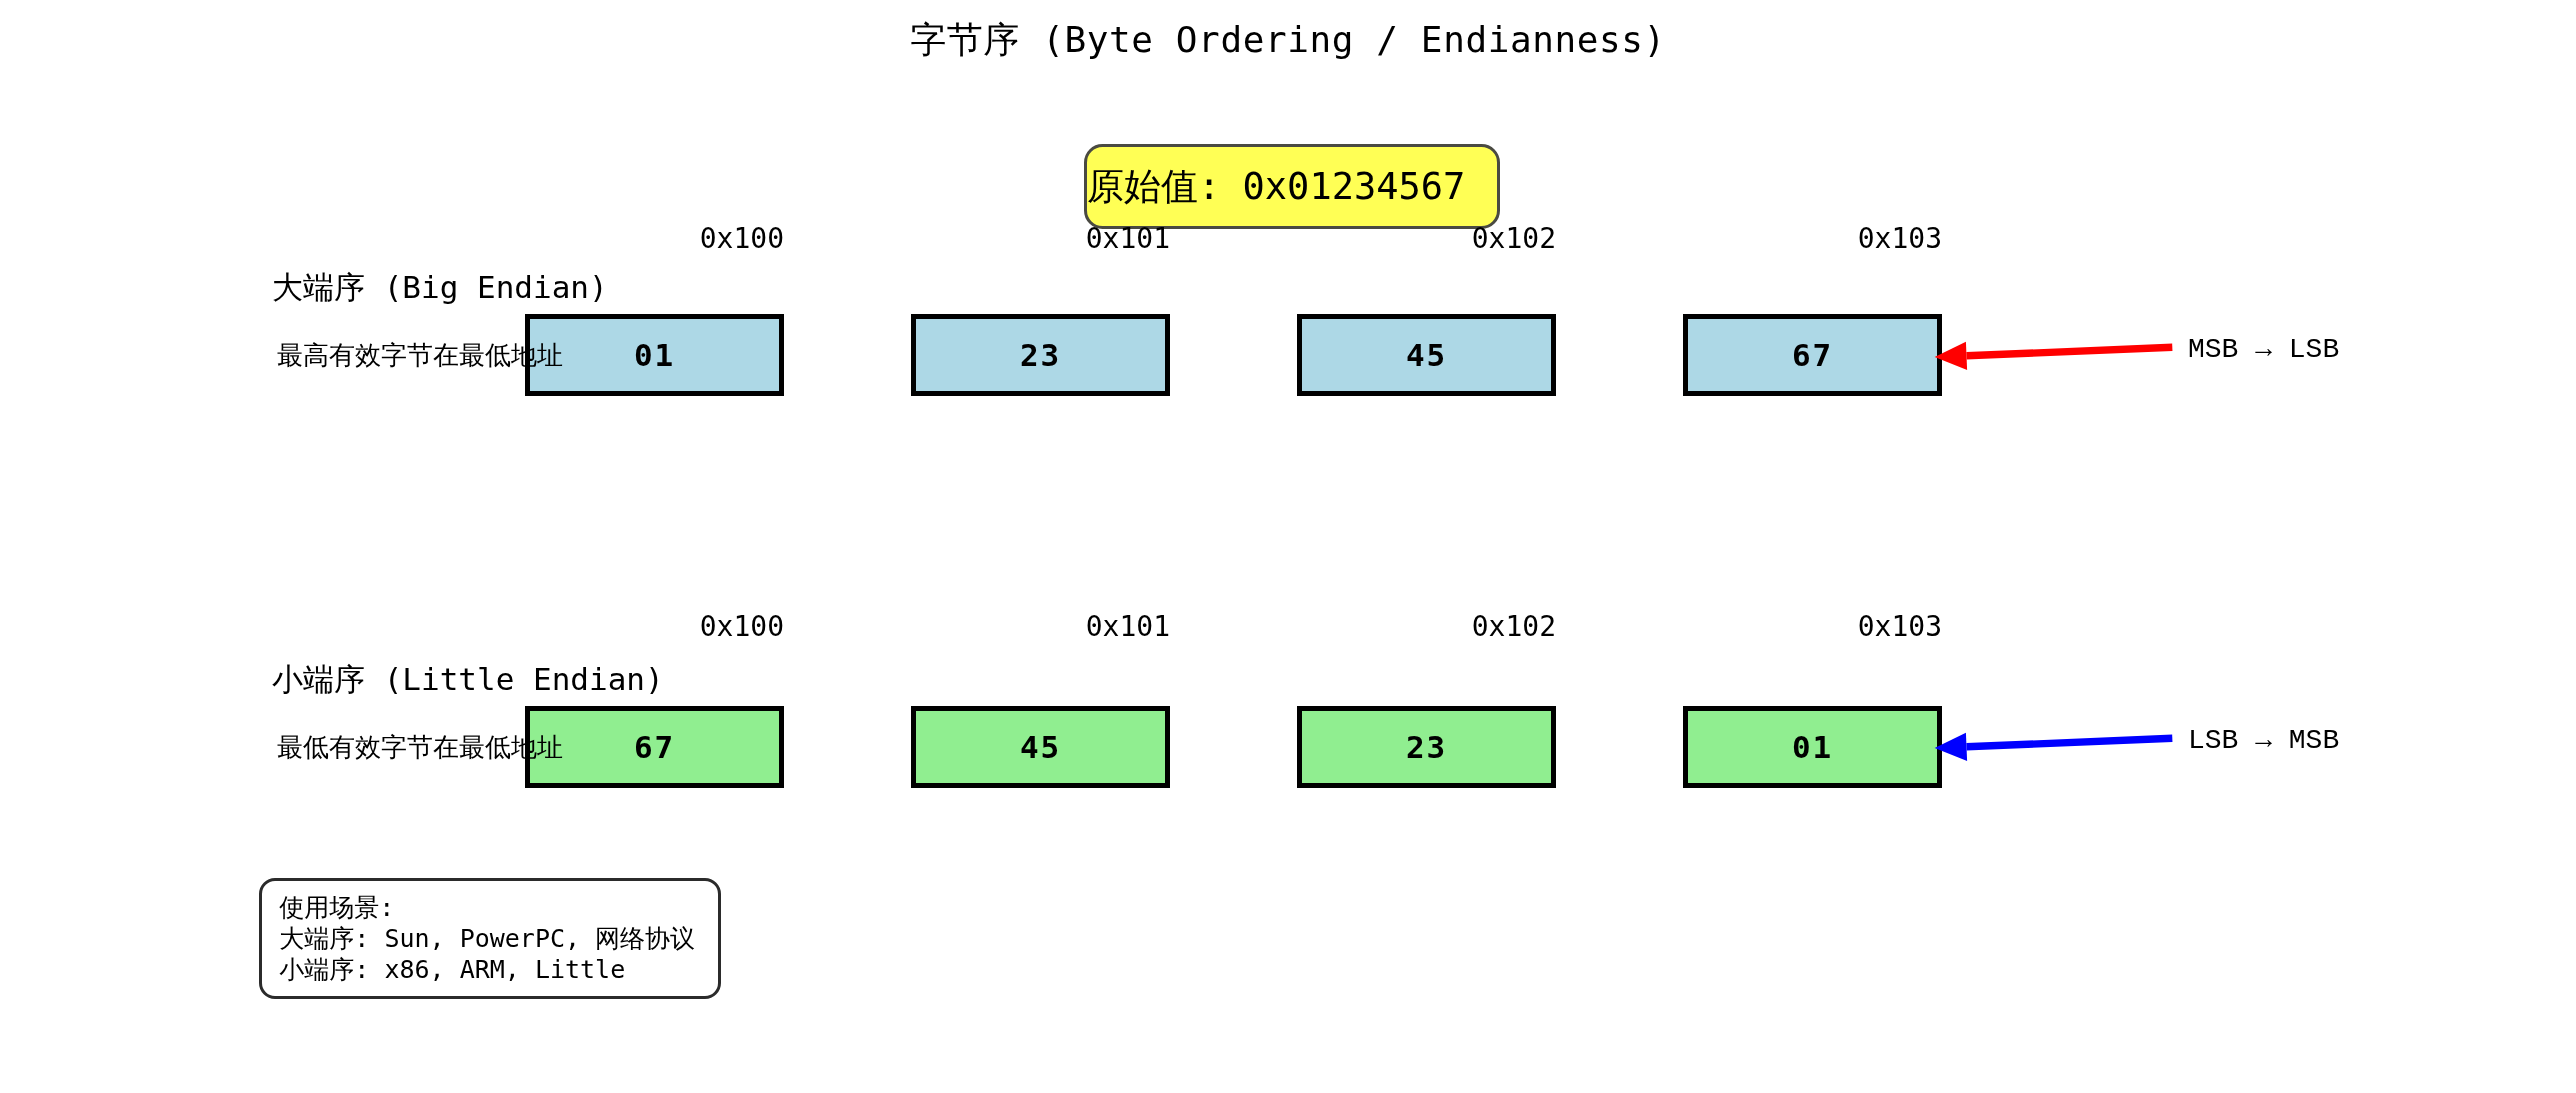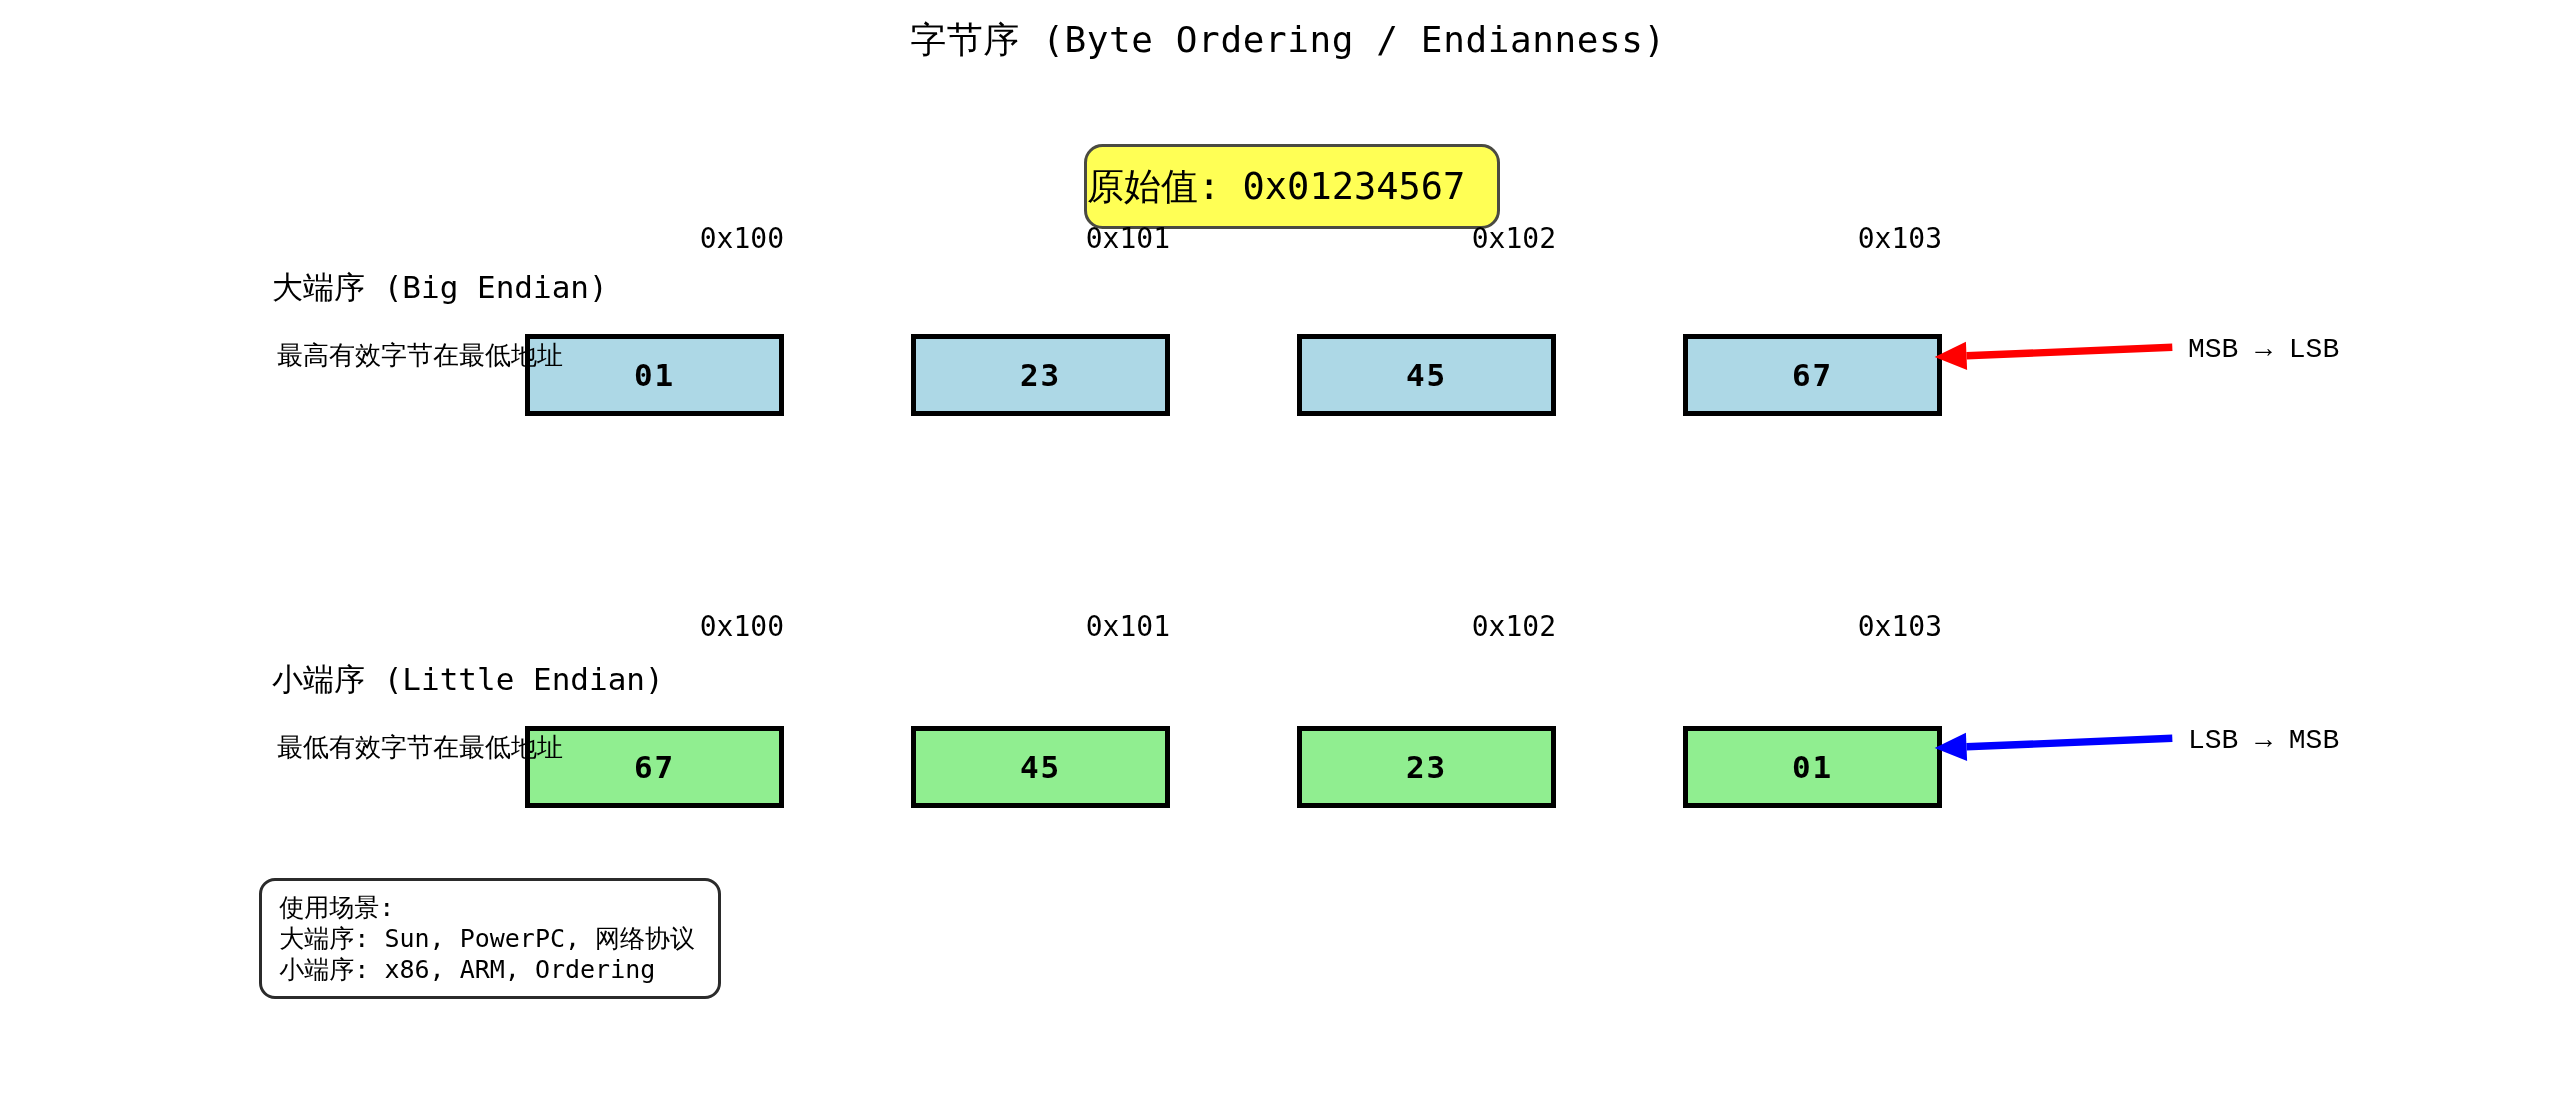--- a/index.html
+++ b/index.html
@@ -56,21 +56,21 @@
     position:absolute;left:277px;font-size:26px;font-weight:500;
     height:32px;line-height:32px;white-space:nowrap;z-index:5;margin-top:18px;
   }
   .subtitle.be{top:321px}
   .subtitle.le{top:713px}
 
   .cell{
     position:absolute;width:259px;height:82px;
     border:5.6px solid var(--box_border);
     display:flex;align-items:center;justify-content:center;
-    font-size:31px;font-weight:bold;letter-spacing:1.9px;margin-top:20px;
+    font-size:31px;font-weight:bold;letter-spacing:1.9px;
   }
   .cell.be{top:314px;background:var(--be_fill)}
   .cell.le{top:706px;background:var(--le_fill)}
 
   svg.arrow{position:absolute;width:266px;height:49px;overflow:visible}
   svg.arrow.be{left:1926px;top:327px}
   svg.arrow.le{left:1926px;top:718px}
   svg.arrow.be line{stroke:var(--arrow_red);stroke-width:12}
   svg.arrow.be polygon{fill:var(--arrow_red)}
   svg.arrow.le line{stroke:var(--arrow_blue);stroke-width:12}
@@ -151,17 +151,17 @@
 
   <svg class="arrow le" viewBox="0 0 430 80">
     <line x1="400" y1="33" x2="64" y2="47"></line>
     <polygon points="12,49 65,70 63,24"></polygon>
   </svg>
   <div class="arrow-label le">LSB → MSB</div>
 
   <div class="usage">
     <div>使用场景:</div>
     <div>大端序: Sun, PowerPC, 网络协议</div>
-    <div>小端序: x86, ARM, Ordering</div>
+    <div>小端序: x86, ARM, Little</div>
   </div>
 
 </div>
 
 
 </body></html>

